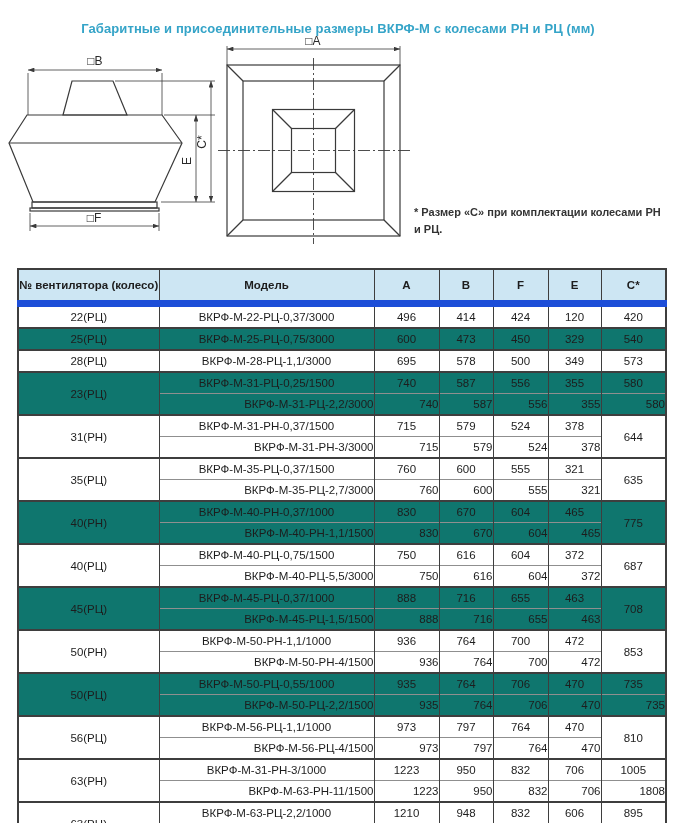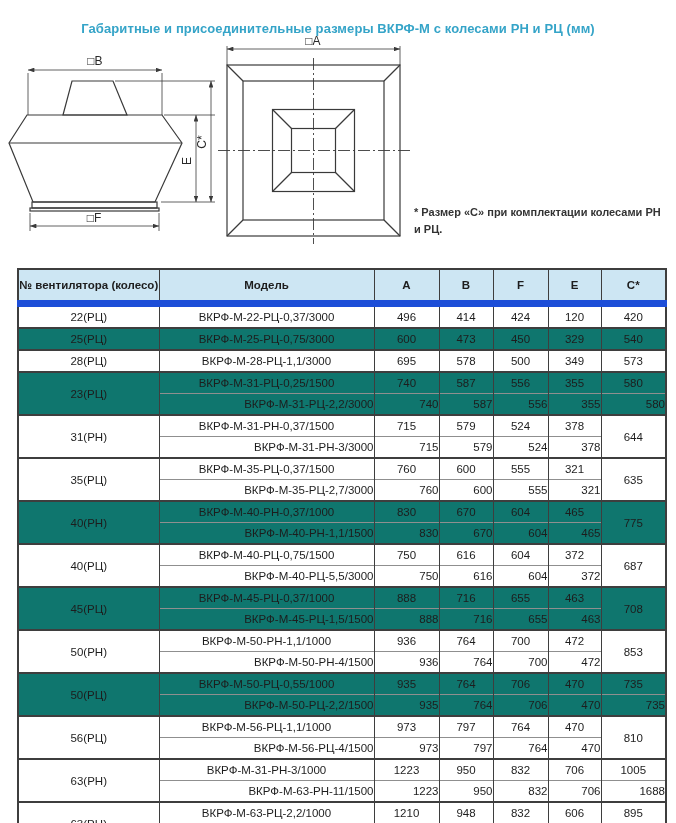--- a/index.html
+++ b/index.html
@@ -321,21 +321,21 @@
           <td>832</td>
           <td>706</td>
           <td>1005</td>
         </tr>
         <tr class="ginner">
           <td>ВКРФ-М-63-РН-11/1500</td>
           <td>1223</td>
           <td>950</td>
           <td>832</td>
           <td>706</td>
-          <td>1688</td>
+          <td>1808</td>
         </tr>
         <tr class="gfirst">
           <td rowspan="2">63(РЦ)</td>
           <td>ВКРФ-М-63-РЦ-2,2/1000</td>
           <td>1210</td>
           <td>948</td>
           <td>832</td>
           <td>606</td>
           <td>895</td>
         </tr>

